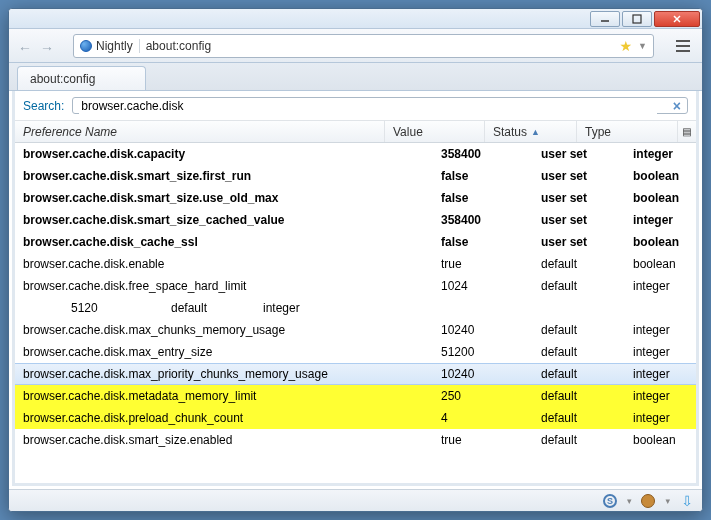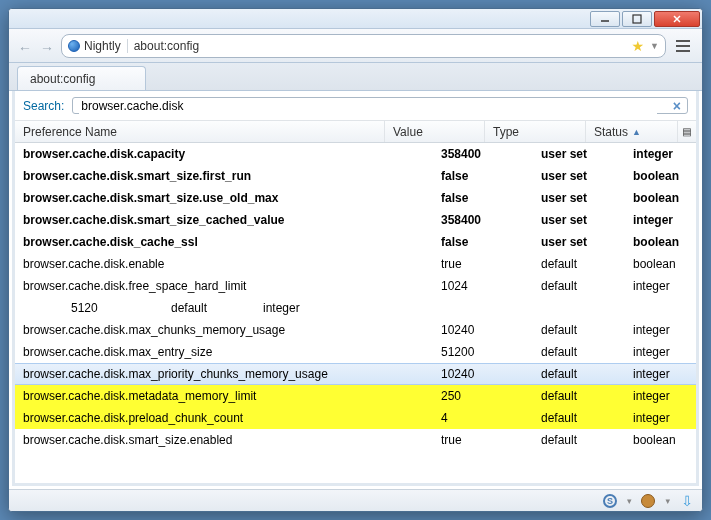--- a/index.html
+++ b/index.html
@@ -66,25 +66,25 @@
     display: flex; align-items: center; justify-content: center;
     color: #9aa7b4;
     font-size: 14px;
     cursor: pointer;
   }
   .urlbox {
     flex: 1;
     height: 24px;
     background: #fff;
     border: 1px solid #a7b6c6;
-    border-radius: 8px;
+    border-radius: 3px;
     display: flex;
     align-items: center;
     padding: 0 6px;
-    margin: 0 2px;
+    margin: 0 14px;
     gap: 6px;
   }
   .identity {
     display: flex; align-items: center; gap: 4px;
     border-right: 1px solid #d0d7de;
     padding-right: 6px;
     color: #333;
     font-size: 12px;
   }
   .globe {
@@ -169,21 +169,21 @@
   }
   .th {
     padding: 0 8px;
     border-right: 1px solid #e0e4e8;
     display: flex;
     align-items: center;
     gap: 4px;
     cursor: pointer;
     height: 100%;
   }
-  .th.name { width: 370px; }
+  .th.name { width: 370px; font-style: italic; }
   .th.value { width: 100px; }
   .th.status { width: 92px; }
   .th.type { flex: 1; }
   .th.picker { width: 18px; border-right: none; justify-content: center; font-size: 10px; }
   .sort-arrow { color: #4a7db5; font-size: 9px; }
   .rows { flex: 1; overflow: auto; }
   .row {
     display: flex;
     height: 22px;
     align-items: center;
@@ -281,26 +281,26 @@
       </div>
     </div>
 
     <div class="tablehead">
       <div class="th name">
           <span>Preference Name</span>
         </div>
       <div class="th value">
           <span>Value</span>
         </div>
-      <div class="th type">
-          <span>Type</span>
-        </div>
       <div class="th status">
           <span>Status</span>
           <span class="sort-arrow">▲</span>
+        </div>
+      <div class="th type">
+          <span>Type</span>
         </div>
       <div class="th picker">▤</div>
     </div>
 
     <div class="rows" id="rows">
         <div class="row userset">
           <div class="c name">browser.cache.disk.capacity</div>
           <div class="c value">358400</div>
           <div class="c status">user set</div>
           <div class="c type">integer</div>

